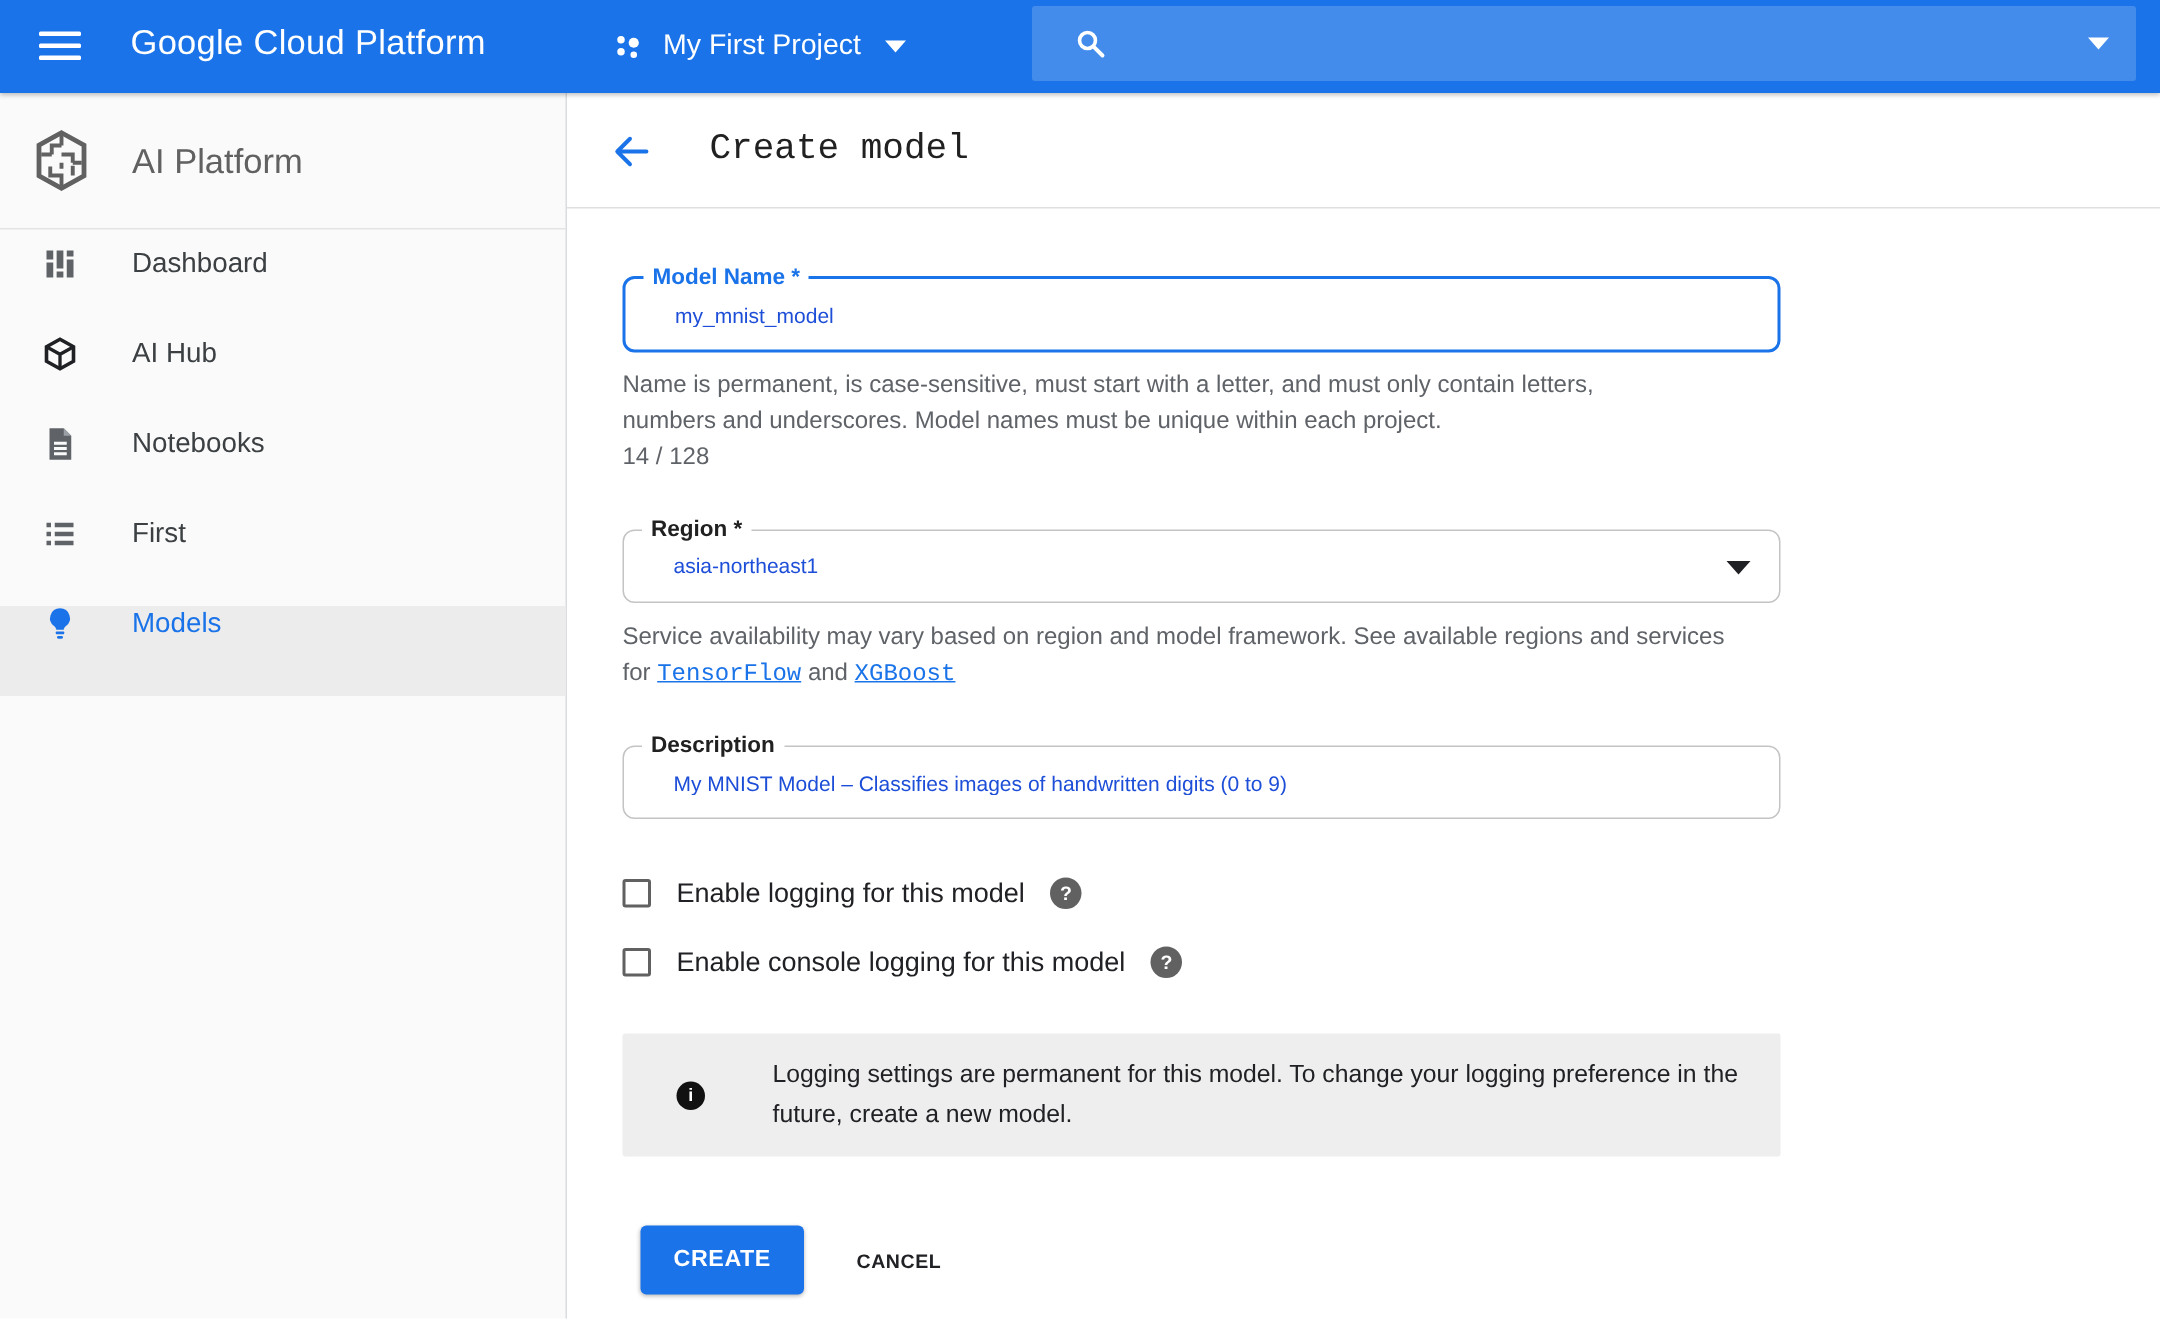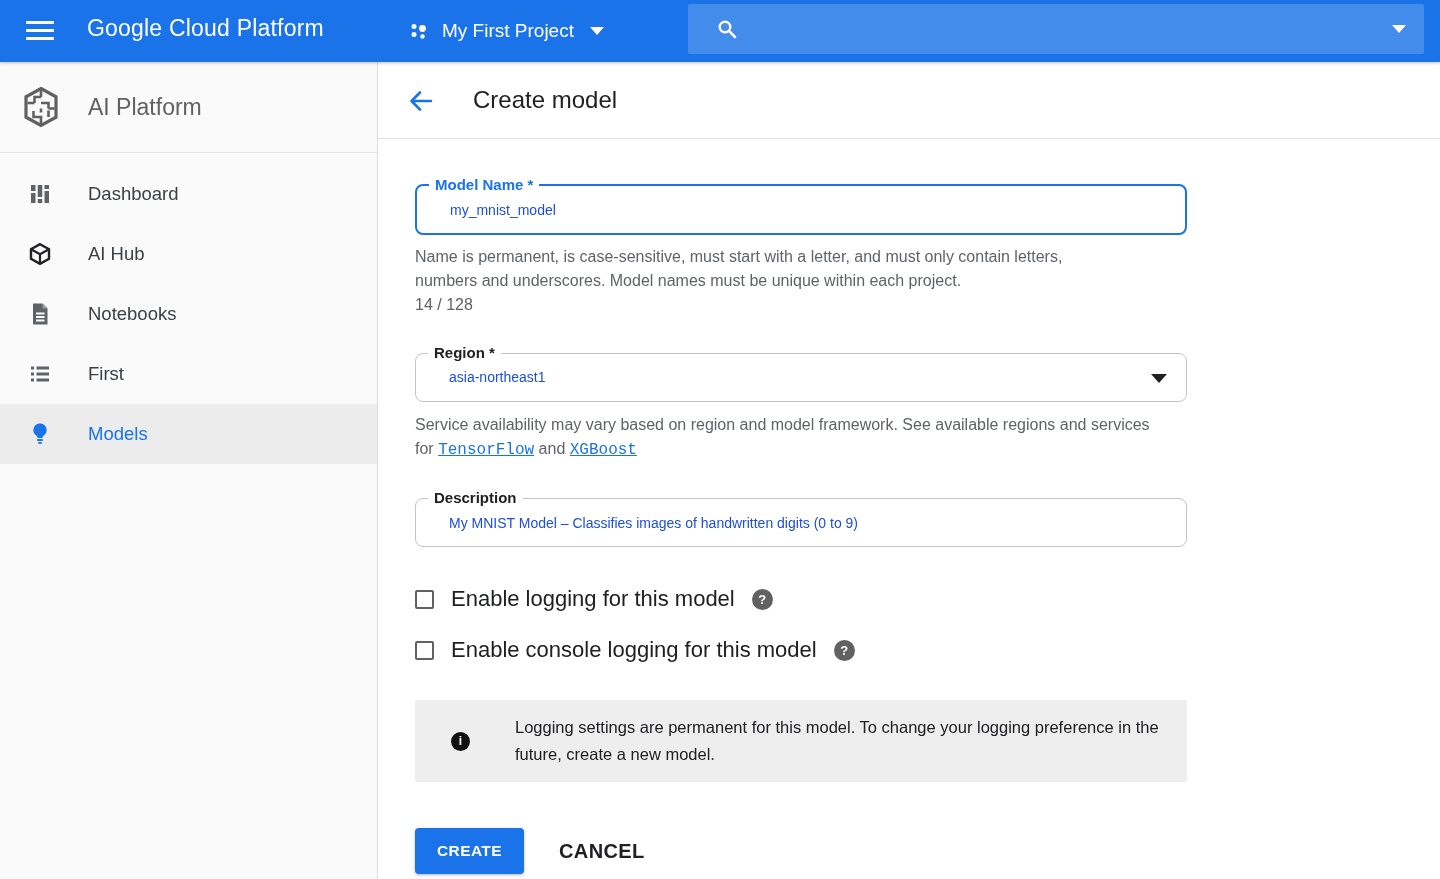--- a/index.html
+++ b/index.html
@@ -26,29 +26,29 @@
   .searchbar input{flex:1;background:transparent;border:none;outline:none;color:#fff;
     font-size:17px;margin-left:14px;}
 
   
   .sidebar{position:absolute;left:0;top:62px;width:378px;bottom:0;background:var(--sidebar_bg);
     border-right:1px solid #dadce0;}
   .sidebar-header{height:91px;display:flex;align-items:center;padding-left:18px;
     border-bottom:1px solid #e4e4e4;}
   .sidebar-title{font-size:23px;color:#616161;margin-left:24px;}
   .sidebar-items{margin-top:11px;}
-  .side-item{height:60px;display:flex;align-items:center;cursor:pointer;}
+  .side-item{height:60px;display:flex;cursor:pointer;}
   .side-item .icon{width:26px;margin-left:27px;display:flex;justify-content:center;}
   .side-item .lbl{margin-left:35px;font-size:18.5px;color:#3c4043;}
   .side-item.selected{background:var(--selected_bg);}
   .side-item.selected .lbl{color:var(--accent_blue);}
 
   
   .main{position:absolute;left:378px;top:62px;right:0;bottom:0;background:#fff;}
-  .main-header{height:77px;border-bottom:1px solid #e0e0e0;position:relative;}
+  .main-header{height:77px;border-bottom:1px solid #e0e0e0;position:relative;font-family:Liberation Mono, monospace;}
   .back-btn{position:absolute;left:29px;top:26px;cursor:pointer;}
   .page-title{position:absolute;left:95px;top:24px;font-size:24px;color:#212121;}
   .content{padding-left:37px;}
 
   .field{position:relative;width:772px;border-radius:8px;background:#fff;}
   .field-label{position:absolute;top:-10px;left:12px;background:#fff;padding:0 6px;
     font-size:15px;font-weight:600;color:#212121;line-height:18px;}
   .field input,.field .sel-value{width:100%;height:100%;border:none;outline:none;background:transparent;
     font-family:"Liberation Sans",sans-serif;font-size:14px;color:#1d4ed8;padding:0 33px;}
   .f-modelname{margin-top:45px;height:51px;border:2px solid var(--accent_blue);}
@@ -62,36 +62,36 @@
   .helper{margin-top:10px;width:700px;font-size:16px;line-height:24px;color:var(--text_gray);}
   .helper.region{width:748px;margin-top:11px;}
   .counter{font-size:16px;line-height:24px;color:var(--text_gray);}
   .helper a{color:var(--accent_blue);text-decoration:underline;cursor:pointer;font-family:Liberation Mono, monospace;}
 
   .cb-row{display:flex;align-items:center;}
   .cb-row.first{margin-top:39px;}
   .cb-row.second{margin-top:25px;}
   .checkbox{width:19px;height:19px;border:2px solid #616161;border-radius:2px;background:#fff;
     margin-right:17px;cursor:pointer;flex:none;}
-  .cb-label{font-size:22px;color:#202124;}
+  .cb-label{font-size:18px;color:#202124;}
   .help-icon{width:21px;height:21px;border-radius:50%;background:#616161;color:#fff;
     font-size:13px;font-weight:bold;text-align:center;line-height:21px;margin-left:17px;cursor:pointer;flex:none;}
 
   .info-box{margin-top:37px;width:772px;height:82px;background:var(--info_bg);border-radius:2px;
     display:flex;align-items:center;padding-left:36px;}
   .info-icon{width:19px;height:19px;border-radius:50%;background:#111;color:#fff;font-size:12px;
     font-weight:bold;text-align:center;line-height:19px;flex:none;margin-right:45px;}
   .info-text{font-size:16.5px;line-height:27px;color:#202124;max-width:645px;}
 
   .btn-row{margin-top:46px;display:flex;align-items:center;}
   .btn-create{width:109px;height:46px;background:var(--accent_blue);color:#fff;border:none;
     border-radius:4px;font-family:"Liberation Sans",sans-serif;font-size:15.5px;font-weight:bold;
-    letter-spacing:.4px;cursor:pointer;box-shadow:0 1px 3px rgba(0,0,0,.3);}
+    letter-spacing:.4px;cursor:pointer;box-shadow:0 1px 3px rgba(0,0,0,.3);margin-left:12px;}
   .btn-cancel{margin-left:35px;background:none;border:none;font-family:"Liberation Sans",sans-serif;
-    font-size:20px;font-weight:bold;color:#202124;letter-spacing:.4px;cursor:pointer;}
+    font-size:13px;font-weight:bold;color:#202124;letter-spacing:.4px;cursor:pointer;}
 </style>
 </head>
 <body>
 
 <div class="topbar">
   <div class="hamburger">
     <span></span>
       <span></span>
       <span></span>
   </div>

